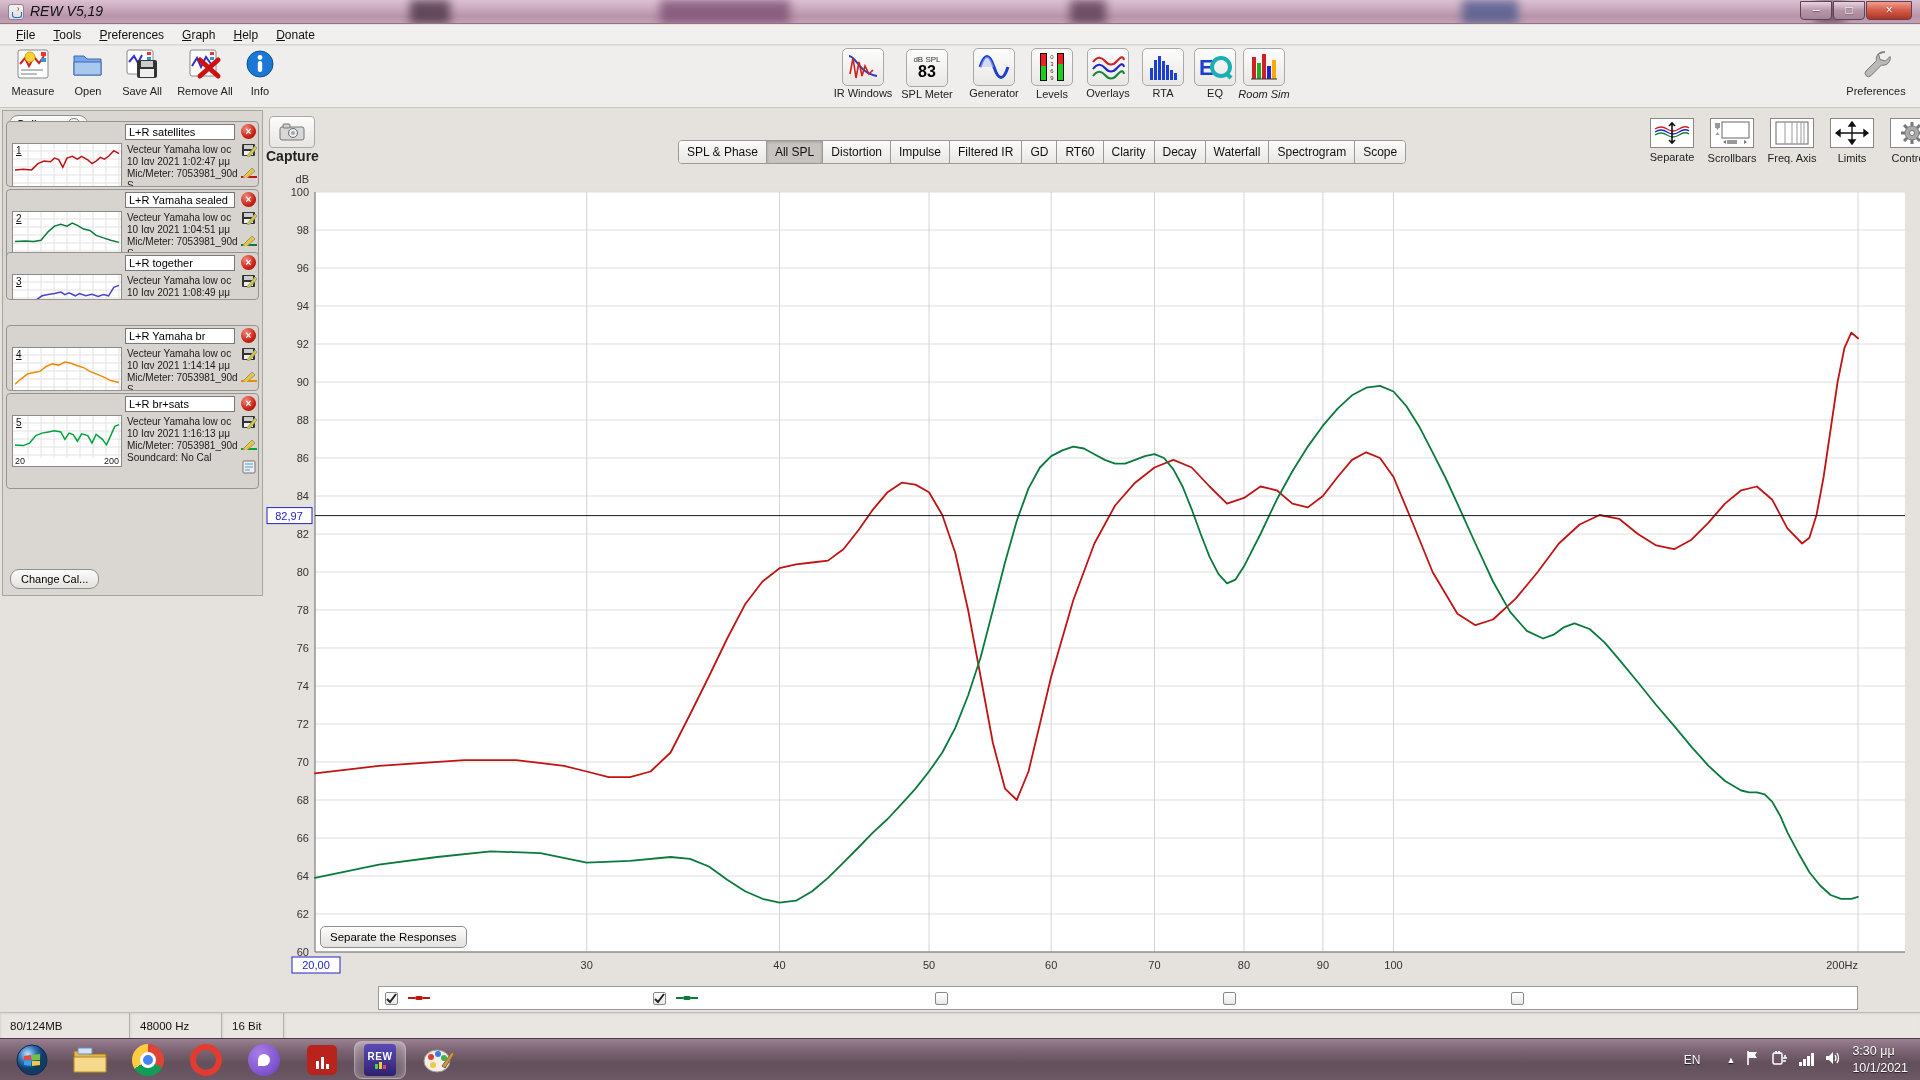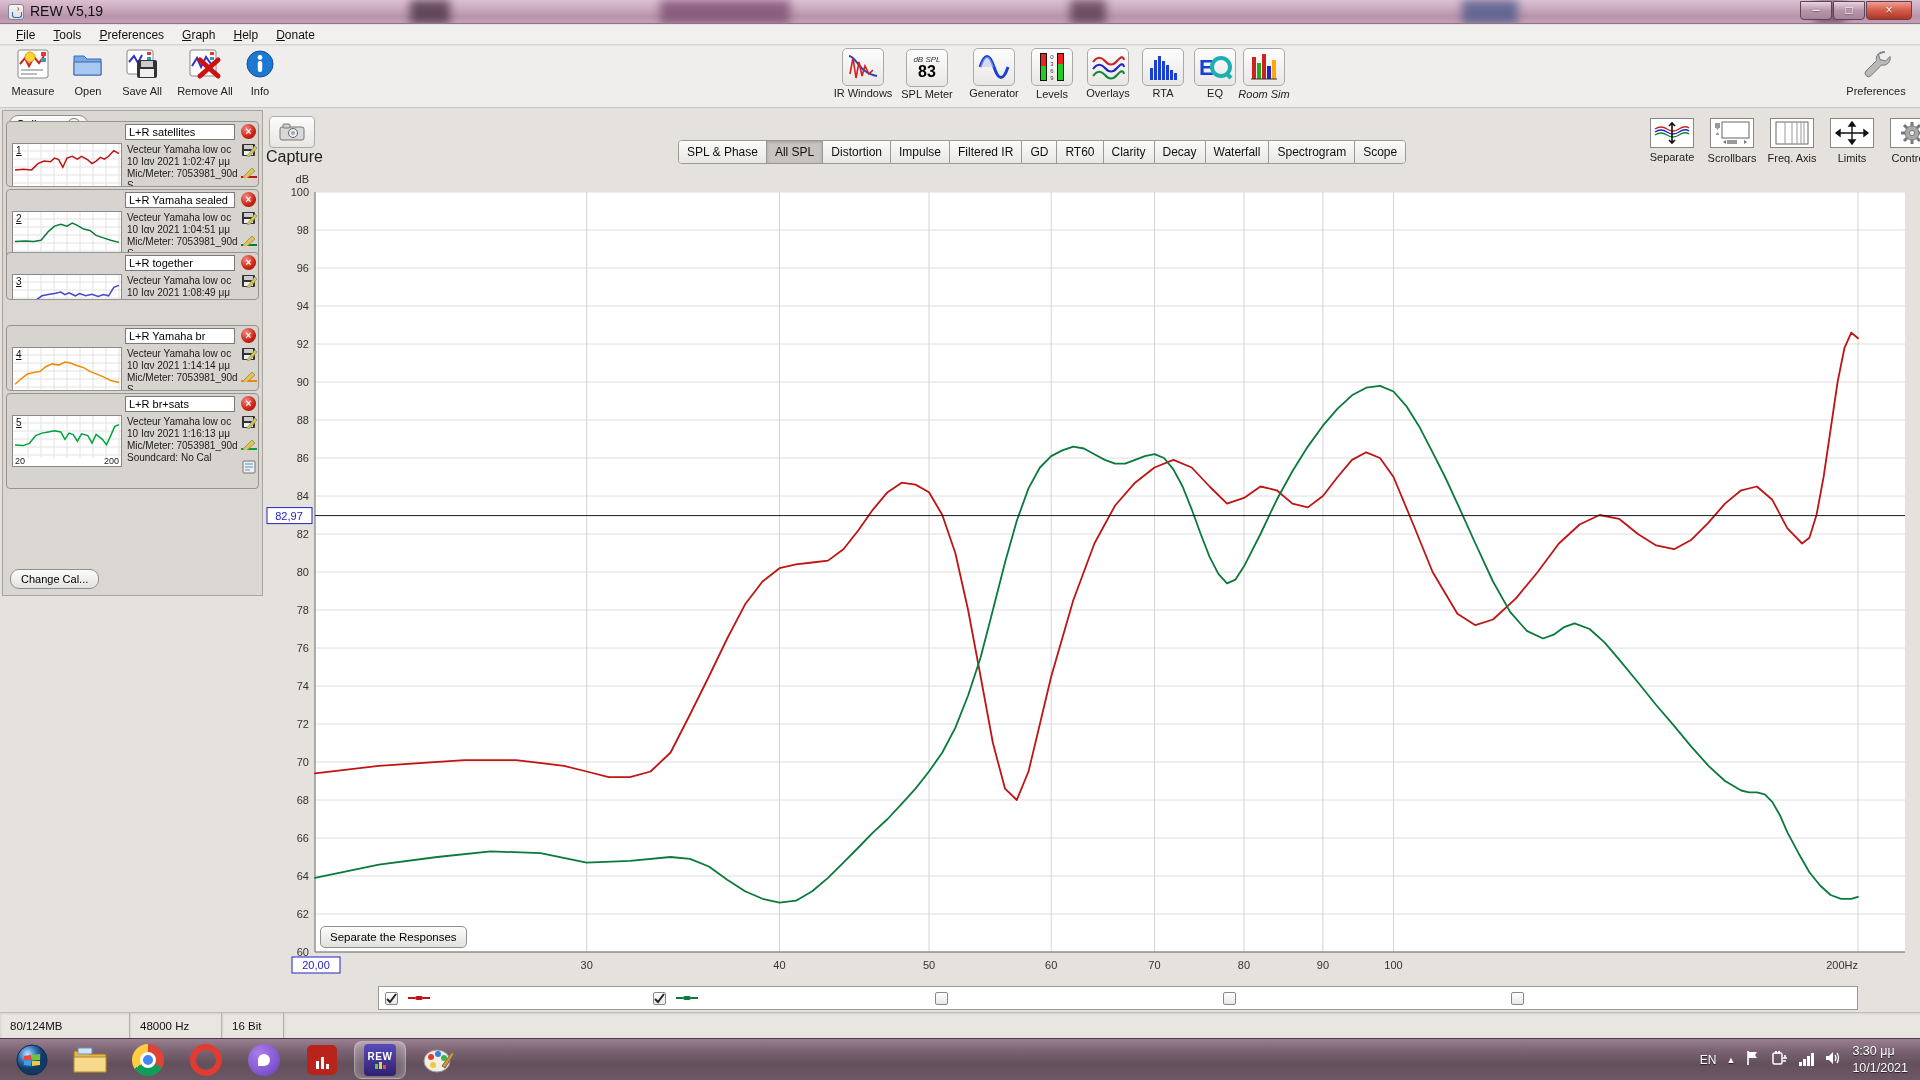--- a/index.html
+++ b/index.html
@@ -1,60 +1,60 @@
 <!DOCTYPE html>
 <html><head>
 <meta charset="utf-8">
 <style>
   * { margin:0; padding:0; box-sizing:border-box; }
   html,body { width:1920px; height:1080px; overflow:hidden; font-family:"Liberation Sans",sans-serif; background:#e5e2de; }
   .abs { position:absolute; }
   
   #titlebar { left:0; top:0; width:1920px; height:24px;
     background:linear-gradient(#dcc0d2 0%, #c9a8bd 40%, #b894aa 70%, #c3a0b5 100%);
-    border-bottom:1px solid #8f7384; overflow:hidden; }
+    border-bottom:1px solid #8f7384; overflow:hidden;font-style:italic; }
   .aero-blob { position:absolute; top:0; height:24px; filter:blur(5px); opacity:.8; }
   #title-text { position:absolute; left:30px; top:3px; font-size:14px; color:#111; }
   #java-icon { position:absolute; left:8px; top:4px; width:16px; height:16px; background:linear-gradient(#f5f5f5,#ddd); border:1px solid #888; border-radius:3px; }
   #java-icon:before { content:""; position:absolute; left:3px; top:7px; width:8px; height:5px; border:1px solid #2a66c8; border-top:none; border-radius:0 0 3px 3px; }
   #java-icon:after { content:""; position:absolute; left:5px; top:2px; width:4px; height:4px; border-right:1px solid #c0392b; border-radius:50%; }
   .winbtn { position:absolute; top:1px; height:19px; border:1px solid #5e4453; border-radius:0 0 4px 4px; background:linear-gradient(#e8d4e0,#b795a9 50%,#a5859a); color:#fff; text-align:center; font-size:12px; line-height:17px; text-shadow:0 1px 1px #00000066; }
   #btn-close { background:linear-gradient(#f0a090,#d6604d 45%,#b03324); }
   
   #menubar { left:0; top:25px; width:1920px; height:20px; background:#f2f0ee; border-bottom:1px solid #d8d5d2; display:flex; align-items:center; padding-left:8px; gap:2px; }
   .menu-item { font-size:12px; color:#111; padding:2px 8px; display:inline-block; }
   .menu-item::first-letter { text-decoration:underline; }
   #toolbar { left:0; top:46px; width:1920px; height:62px; background:#f0eeec; border-bottom:1px solid #c9c6c2; }
   .tool { position:absolute; top:2px; width:70px; text-align:center; }
   .tool .ticon { display:inline-block; width:36px; height:36px; }
   .tool .tlabel { font-size:11px; color:#222; margin-top:1px; }
   .toolbtn { display:inline-flex; align-items:center; justify-content:center; width:42px; height:38px; border:1px solid #aaa; border-radius:5px; background:linear-gradient(#fdfdfd,#e9e7e4); }
   .spl-meter-face { font-family:"Liberation Sans",sans-serif; line-height:1; }
-  .spl-meter-face .t { font-size:8px; color:#333;font-style:italic; }
+  .spl-meter-face .t { font-size:8px; color:#333; }
   .spl-meter-face .v { font-size:16px; font-weight:bold; color:#000; }
   
   #sidebar { left:2px; top:110px; width:261px; height:486px; background:#dad6d1; border:1px solid #a8a49f; }
   #collapse-btn { position:absolute; left:6px; top:4px; height:20px; padding:0 6px; font-size:12px; border:1px solid #8f8f8f; border-radius:9px; background:linear-gradient(#fcfcfc,#e3e1de); display:inline-flex; align-items:center; gap:4px; }
   .meas-card { position:absolute; left:3px; width:253px; background:#d7d3ce; border:1px solid #979391; border-radius:4px; overflow:hidden; }
   .meas-name { position:absolute; left:118px; top:2px; width:110px; height:16px; font-size:11px; border:1px solid #7a7a7a; background:#fff; padding:0 3px; font-family:"Liberation Sans",sans-serif; }
   .del-btn { position:absolute; left:234px; top:2px; width:15px; height:15px; border-radius:50%; background:radial-gradient(circle at 35% 30%, #f28b82, #cc1f11 60%, #8e120a); color:#fff; font-size:10px; line-height:15px; text-align:center; font-weight:bold; }
   .thumb { position:absolute; left:5px; top:21px; width:110px; height:52px; background:#fff; border:1px solid #8a8a8a; }
   .thumb svg { position:absolute; left:0; top:0; }
   .thumb .num { position:absolute; left:3px; top:1px; font-size:10px; text-decoration:underline; color:#111; z-index:2; }
   .thumb .f1 { position:absolute; left:2px; bottom:0; font-size:9px; color:#222; }
   .thumb .f2 { position:absolute; right:2px; bottom:0; font-size:9px; color:#222; }
   .meas-line { position:absolute; left:120px; font-size:10px; color:#1a1a1a; white-space:nowrap; width:112px; overflow:hidden; }
   .mini-icon { position:absolute; left:234px; width:16px; height:14px; }
   .trace-pencil { border-bottom:2px solid; }
   #delay-box { position:absolute; left:7px; top:390px; width:245px; height:62px; background:#fff; border:1px solid #8a8a8a; font-size:10.5px; color:#222; padding:4px 5px; line-height:1.35; }
   #change-cal { position:absolute; left:7px; top:458px; height:20px; padding:0 10px; font-size:11px; border:1px solid #8f8f8f; border-radius:9px; background:linear-gradient(#fcfcfc,#e3e1de); }
   
   #capture { left:266px; top:116px; width:52px; text-align:center; }
   #capture .cbox { width:46px; height:32px; border:1px solid #aaa; border-radius:4px; background:linear-gradient(#fcfcfc,#e8e6e3); display:inline-flex; align-items:center; justify-content:center; }
-  #capture .clabel { font-size:16px; color:#222; }
+  #capture .clabel { font-size:14px; color:#222;font-weight:bold; }
   #tabs { left:678px; top:140px; display:inline-flex; border:1px solid #999; border-radius:4px; overflow:hidden; background:#f4f2f0; }
   .tab { font-size:12px; color:#111; padding:4px 8px; border-right:1px solid #999; background:linear-gradient(#fbfbfb,#e9e7e4); white-space:nowrap; }
   .tab:last-child { border-right:none; }
   .tab.active { background:#c6c3c0; box-shadow:inset 0 1px 3px #00000033; }
   #graph-btns { left:1646px; top:118px; display:flex; gap:8px; }
   .gbtn { width:52px; text-align:center; }
   .gbtn .gicon { width:44px; height:30px; border:1px solid #888; background:#fff; display:inline-flex; align-items:center; justify-content:center; }
   .gbtn .glabel { font-size:11px; color:#222; margin-top:2px; }
   #avg-btn { left:320px; top:926px; height:22px; padding:0 9px; font-size:11.5px; border:1px solid #8f8f8f; border-radius:5px; background:linear-gradient(#fcfcfc,#e3e1de); }
   #plot-svg { left:265px; top:160px; }
@@ -72,21 +72,21 @@
   .leg-val sup { font-size:8px; color:#8b8bff; }
   
   #statusbar { left:0; top:1012px; width:1920px; height:26px; background:#e9e6e2; border-top:1px solid #bbb; display:flex; align-items:stretch; }
   .status-cell { border-right:1px solid #b5b2ae; box-shadow:inset 1px 1px 2px #00000014; font-size:11.5px; color:#111; display:flex; align-items:center; padding:0 10px; }
   #taskbar { left:0; top:1038px; width:1920px; height:42px;
     background:linear-gradient(#9a8090,#7a6272 30%,#63505c 60%,#6d5865);
     border-top:1px solid #4a3a44; display:flex; align-items:center; }
   .tb-app { width:52px; height:38px; margin-left:6px; display:flex; align-items:center; justify-content:center; border-radius:8px; }
   .tb-app.active { background:linear-gradient(#ffffff44,#ffffff18); border:1px solid #ffffff55; box-shadow:inset 0 0 6px #ffffff44; }
   #tray { margin-left:auto; display:flex; align-items:center; gap:10px; padding-right:12px; color:#fff; }
-  #tray .tray-txt { font-size:12px; text-shadow:0 1px 1px #000a; }
+  #tray .tray-txt { font-size:12px; text-shadow:0 1px 1px #000a;margin-left:16px; }
   #clock { font-size:12.5px; line-height:1.3; text-shadow:0 1px 1px #000a; }
   .sig-bars { display:flex; align-items:flex-end; gap:1px; }
   .sig-bars i { width:3px; background:#fff; display:block; }
 </style>
 </head>
 <body>
 
 <div class="abs" id="titlebar">
   <div class="aero-blob" style="left:410px;width:40px;background:#4a3344;"></div>
   <div class="aero-blob" style="left:660px;width:130px;background:#7d4f74;"></div>

